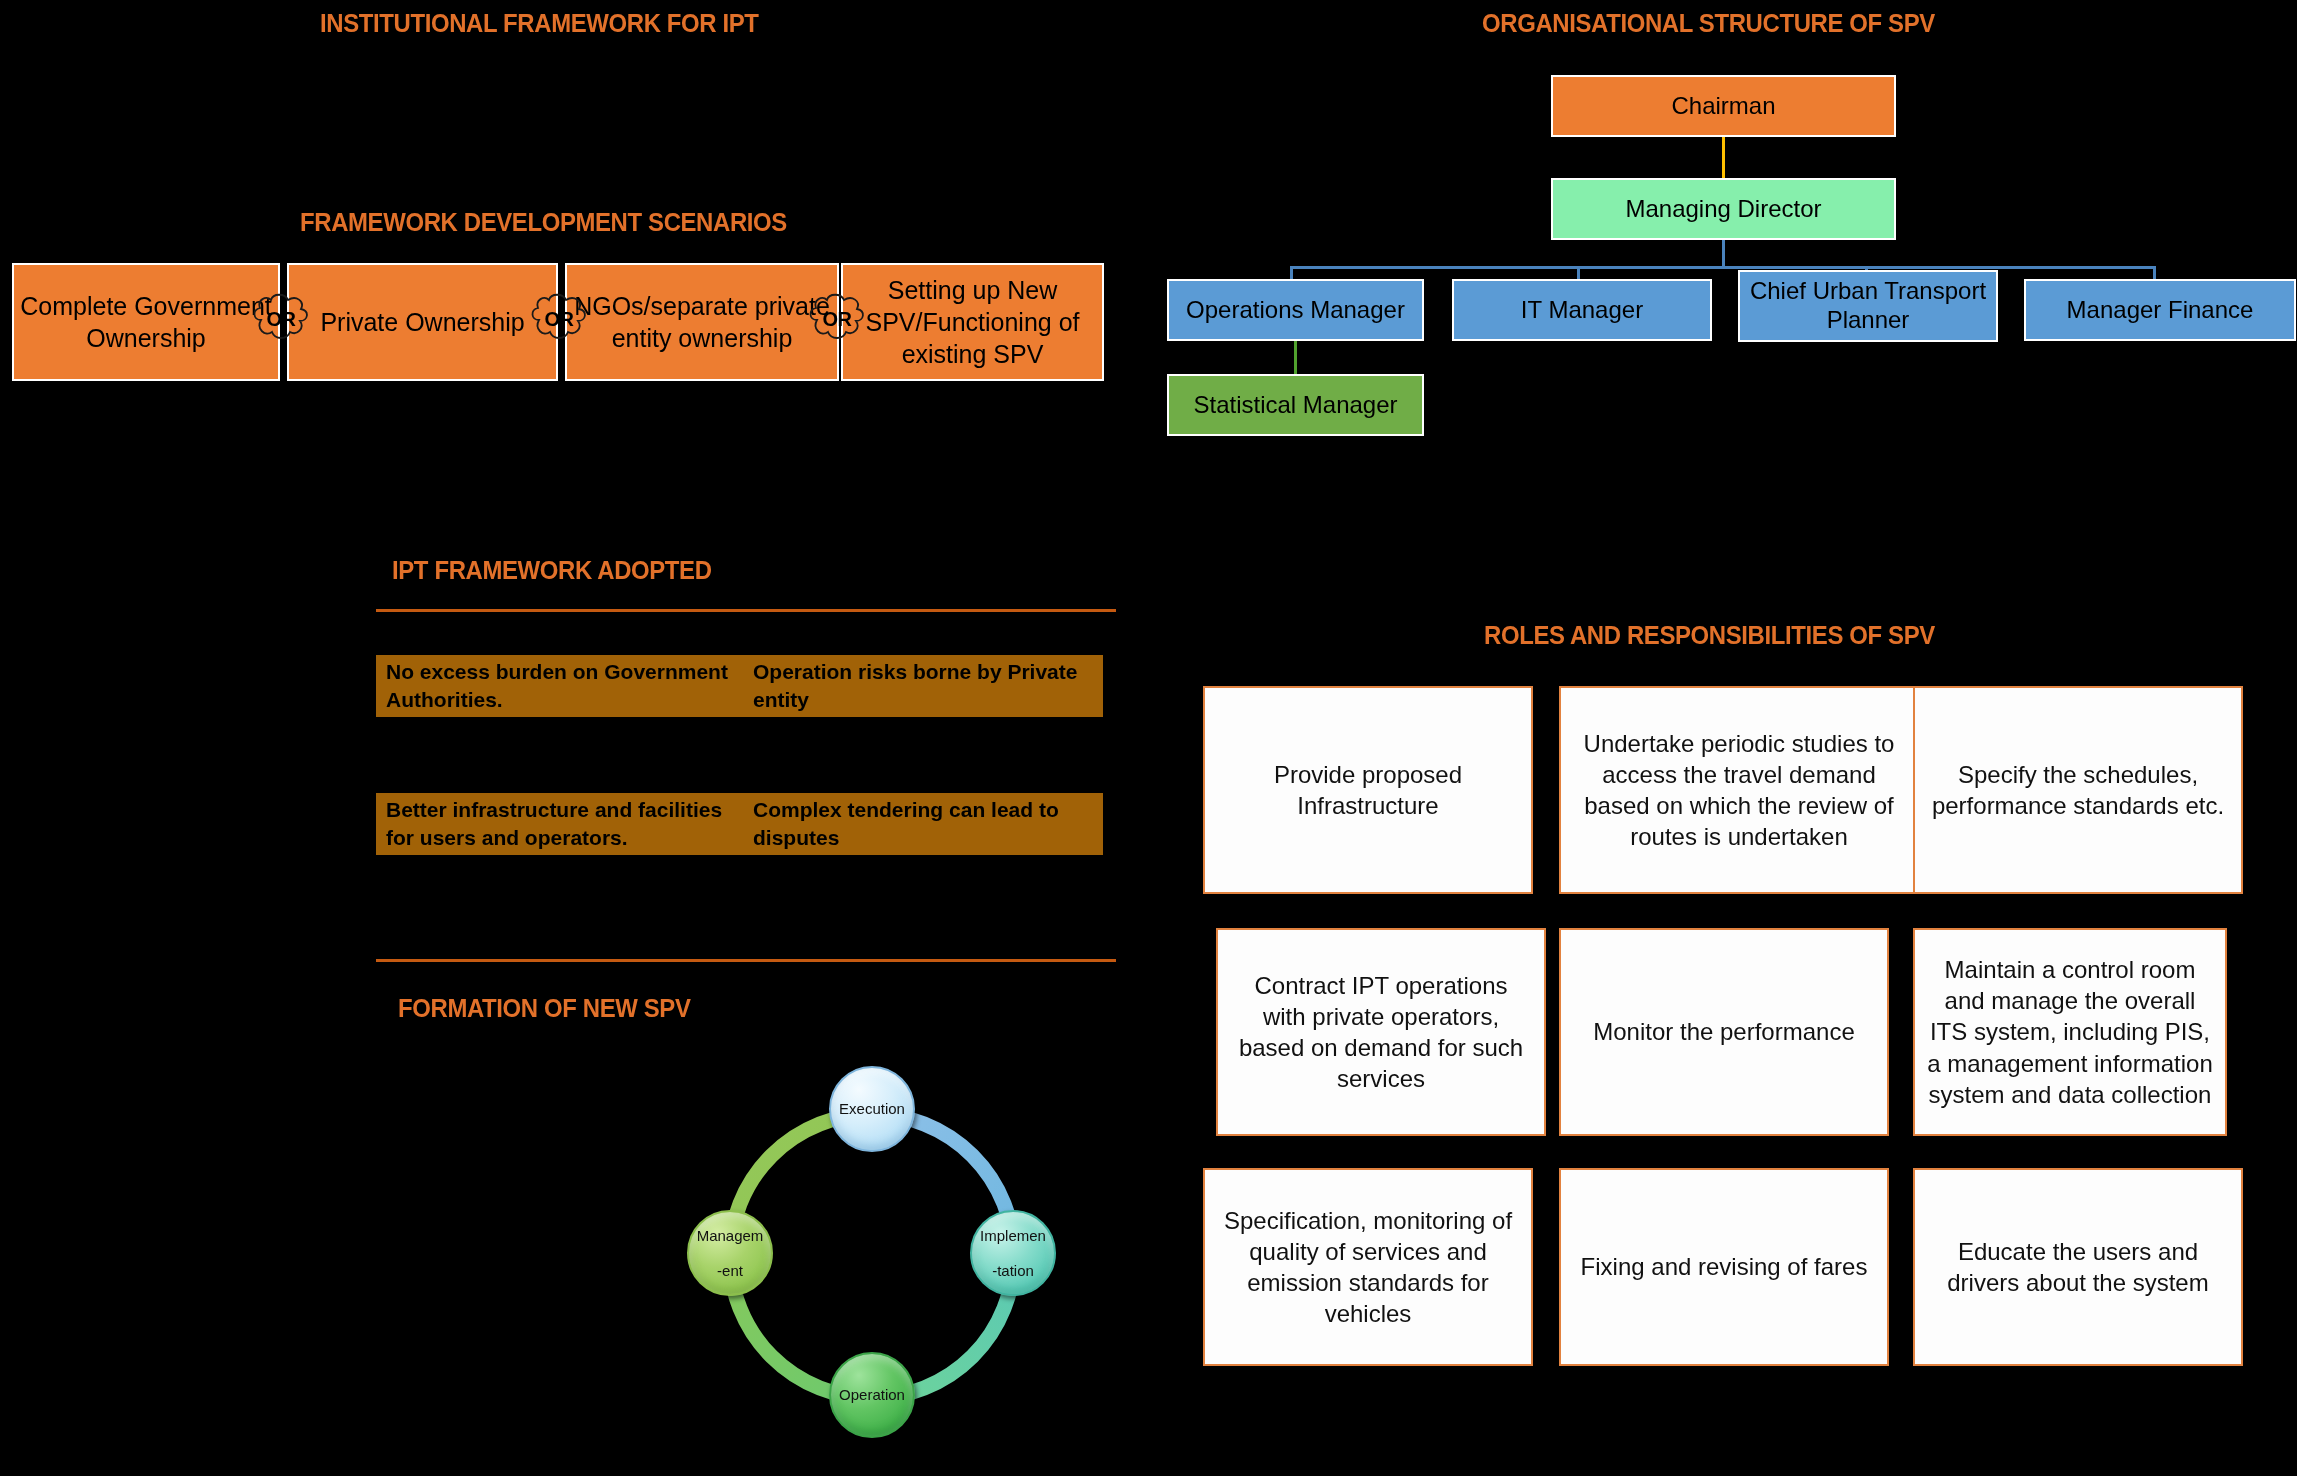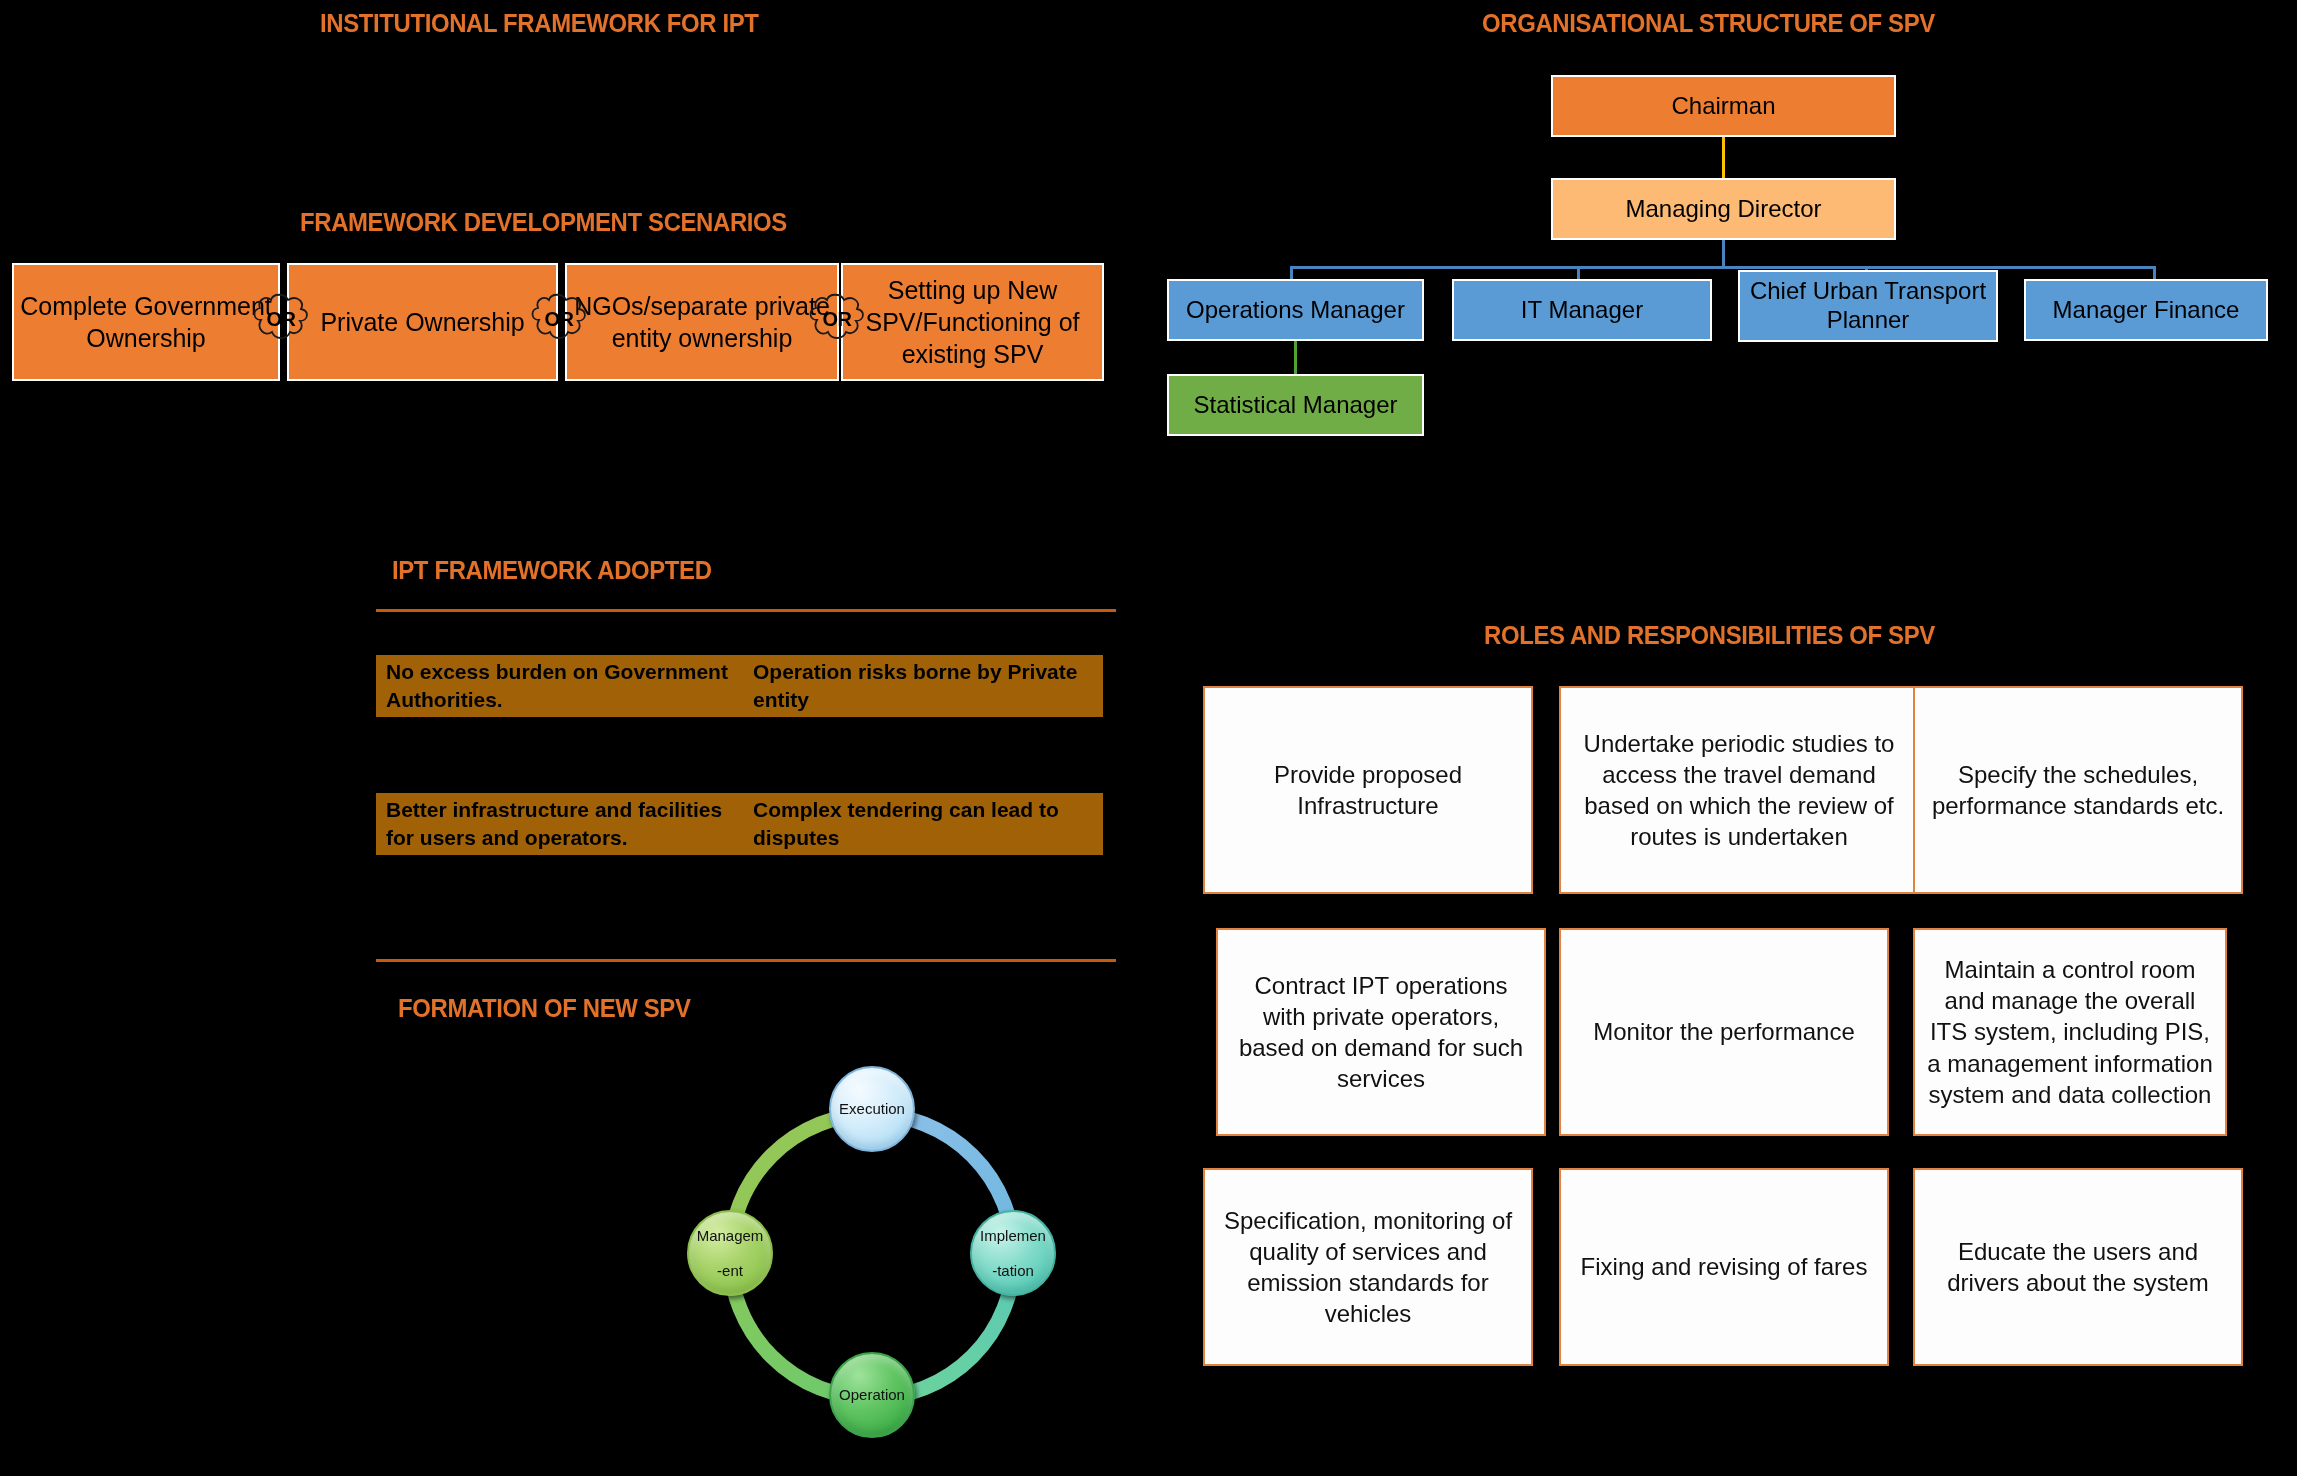--- a/index.html
+++ b/index.html
@@ -53,21 +53,21 @@
     border:2px solid #ffffff;
     box-sizing:border-box;
     display:flex;align-items:center;justify-content:center;
     text-align:center;
     font-size:24px;
     line-height:1.2;
     color:#000;
     padding:2px 6px;
   }
   .org-chairman{background:#ED7D31;}
-  .org-md{background:#fdba74;}
+  .org-md{background:#86efac;}
   .org-blue{background:#5B9BD5;}
   .org-green{background:#70AD47;}
   .conn{position:absolute;}
 
   
   .rule{position:absolute;background:#C55A11;height:3px;}
   .fw-cell{
     position:absolute;
     background:#a16207;
     box-sizing:border-box;
@@ -176,21 +176,21 @@
 <div class="conn" style="left:1722px;top:240px;width:3px;height:26px;background:#4A83BD;"></div>
 <div class="conn" style="left:1290px;top:266px;width:866px;height:3px;background:#4A83BD;"></div>
 <div class="conn" style="left:1290px;top:266px;width:3px;height:23px;background:#4A83BD;"></div>
 <div class="conn" style="left:1577px;top:266px;width:3px;height:23px;background:#4A83BD;"></div>
 <div class="conn" style="left:1865px;top:266px;width:3px;height:23px;background:#4A83BD;"></div>
 <div class="conn" style="left:2153px;top:266px;width:3px;height:23px;background:#4A83BD;"></div>
 
 <div class="org-box org-blue" style="left:1167px;top:279px;width:257px;height:62px;">Operations Manager</div>
 <div class="org-box org-blue" style="left:1452px;top:279px;width:260px;height:62px;">IT Manager</div>
 <div class="org-box org-blue" style="left:1738px;top:270px;width:260px;height:72px;">Chief Urban Transport Planner</div>
-<div class="org-box org-blue" style="left:2024px;top:279px;width:244px;height:62px;">Manager Finance</div>
+<div class="org-box org-blue" style="left:2024px;top:279px;width:272px;height:62px;">Manager Finance</div>
 
 <div class="conn" style="left:1294px;top:341px;width:3px;height:33px;background:#51A22E;"></div>
 
 <div class="org-box org-green" style="left:1167px;top:374px;width:257px;height:62px;">Statistical Manager</div>
 
 <div class="sec-title" style="left:392px;top:555px;font-size:26px;">IPT FRAMEWORK ADOPTED</div>
 
 <div class="rule" style="left:376px;top:609px;width:740px;"></div>
 
 <div class="fw-cell" style="left:376px;top:655px;width:367px;height:62px;">No excess burden on Government Authorities.</div>

